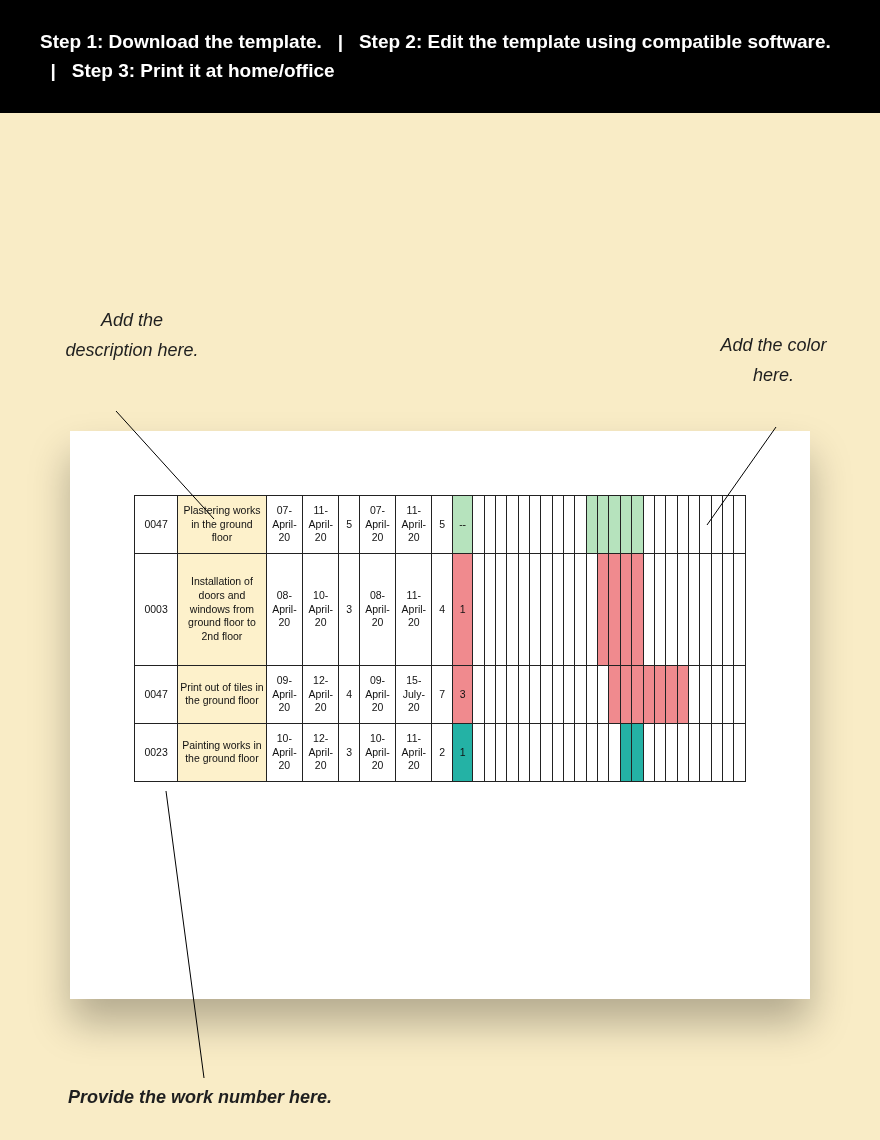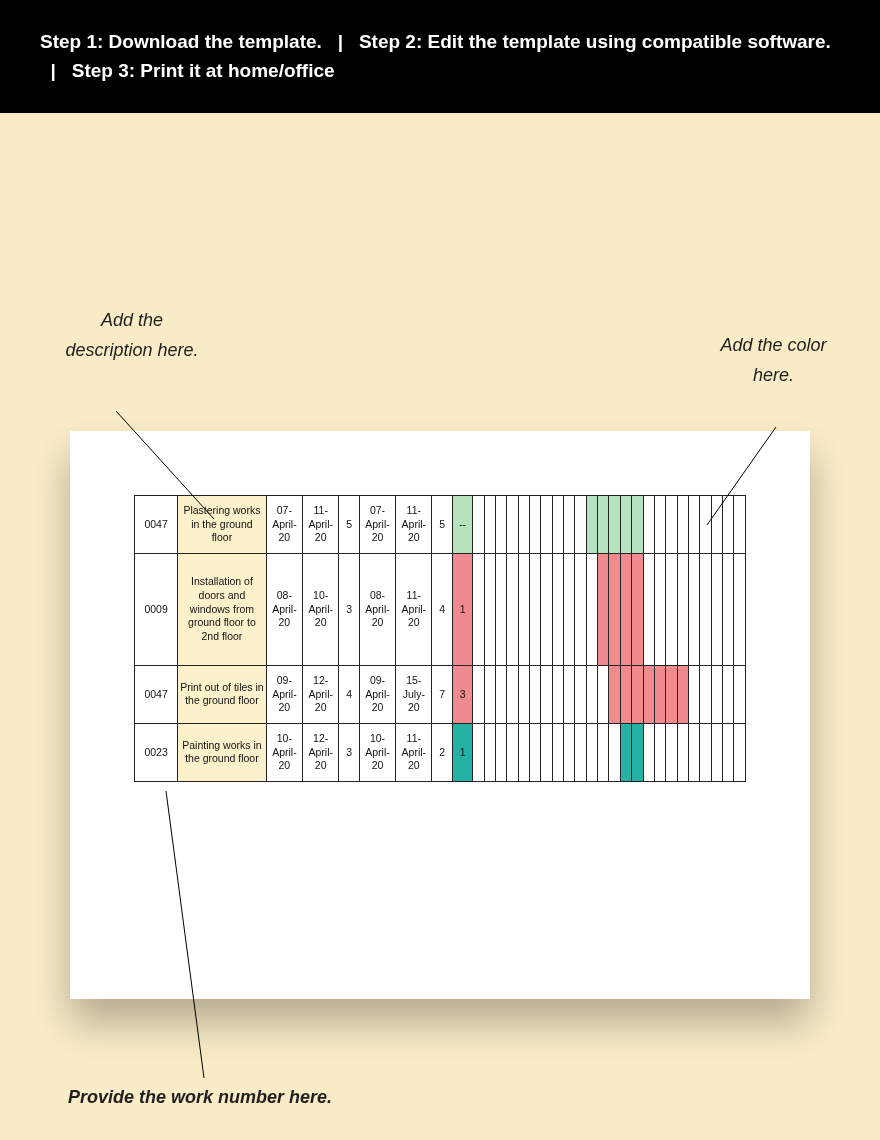--- a/index.html
+++ b/index.html
@@ -173,21 +173,21 @@
               <td></td>
               <td></td>
               <td></td>
               <td></td>
               <td></td>
               <td></td>
               <td></td>
               <td></td>
             </tr>
             <tr class="row-h-2">
-              <td>0009</td>
+              <td>0003</td>
               <td class="desc-cell">Installation of doors and windows from ground floor to 2nd floor</td>
               <td>08-April-20</td>
               <td>10-April-20</td>
               <td>3</td>
               <td>08-April-20</td>
               <td>11-April-20</td>
               <td>4</td>
               <td class="fill-red">1</td>
               <td></td>
               <td></td>

